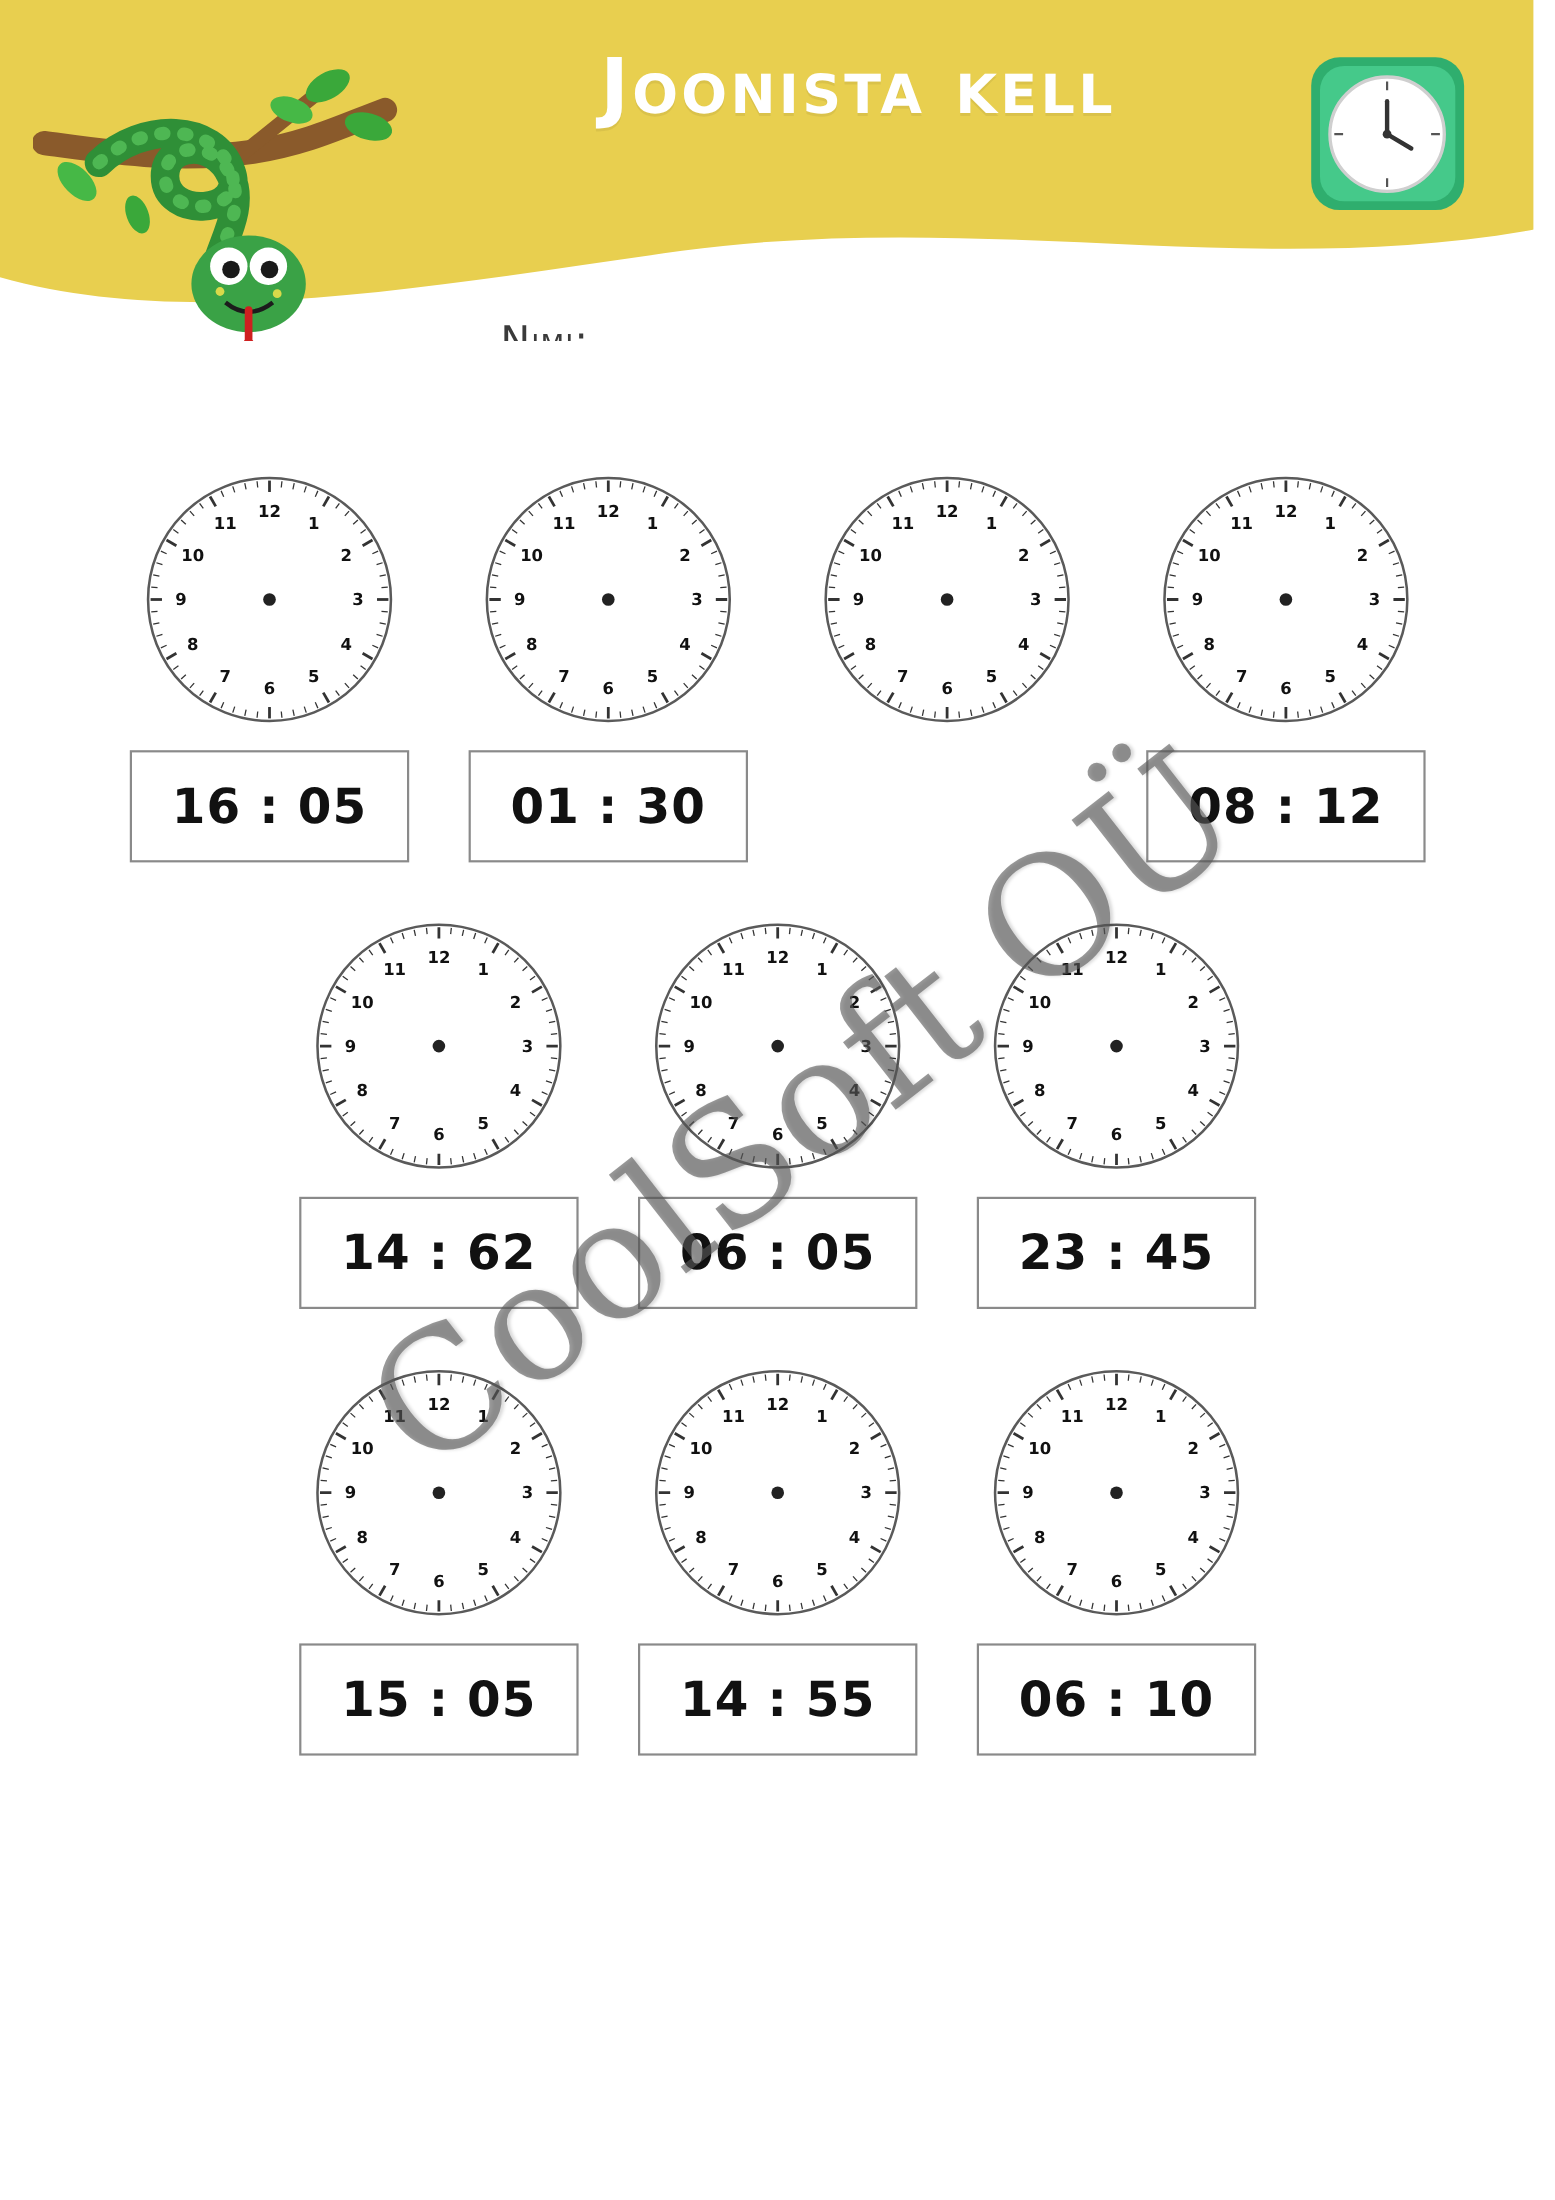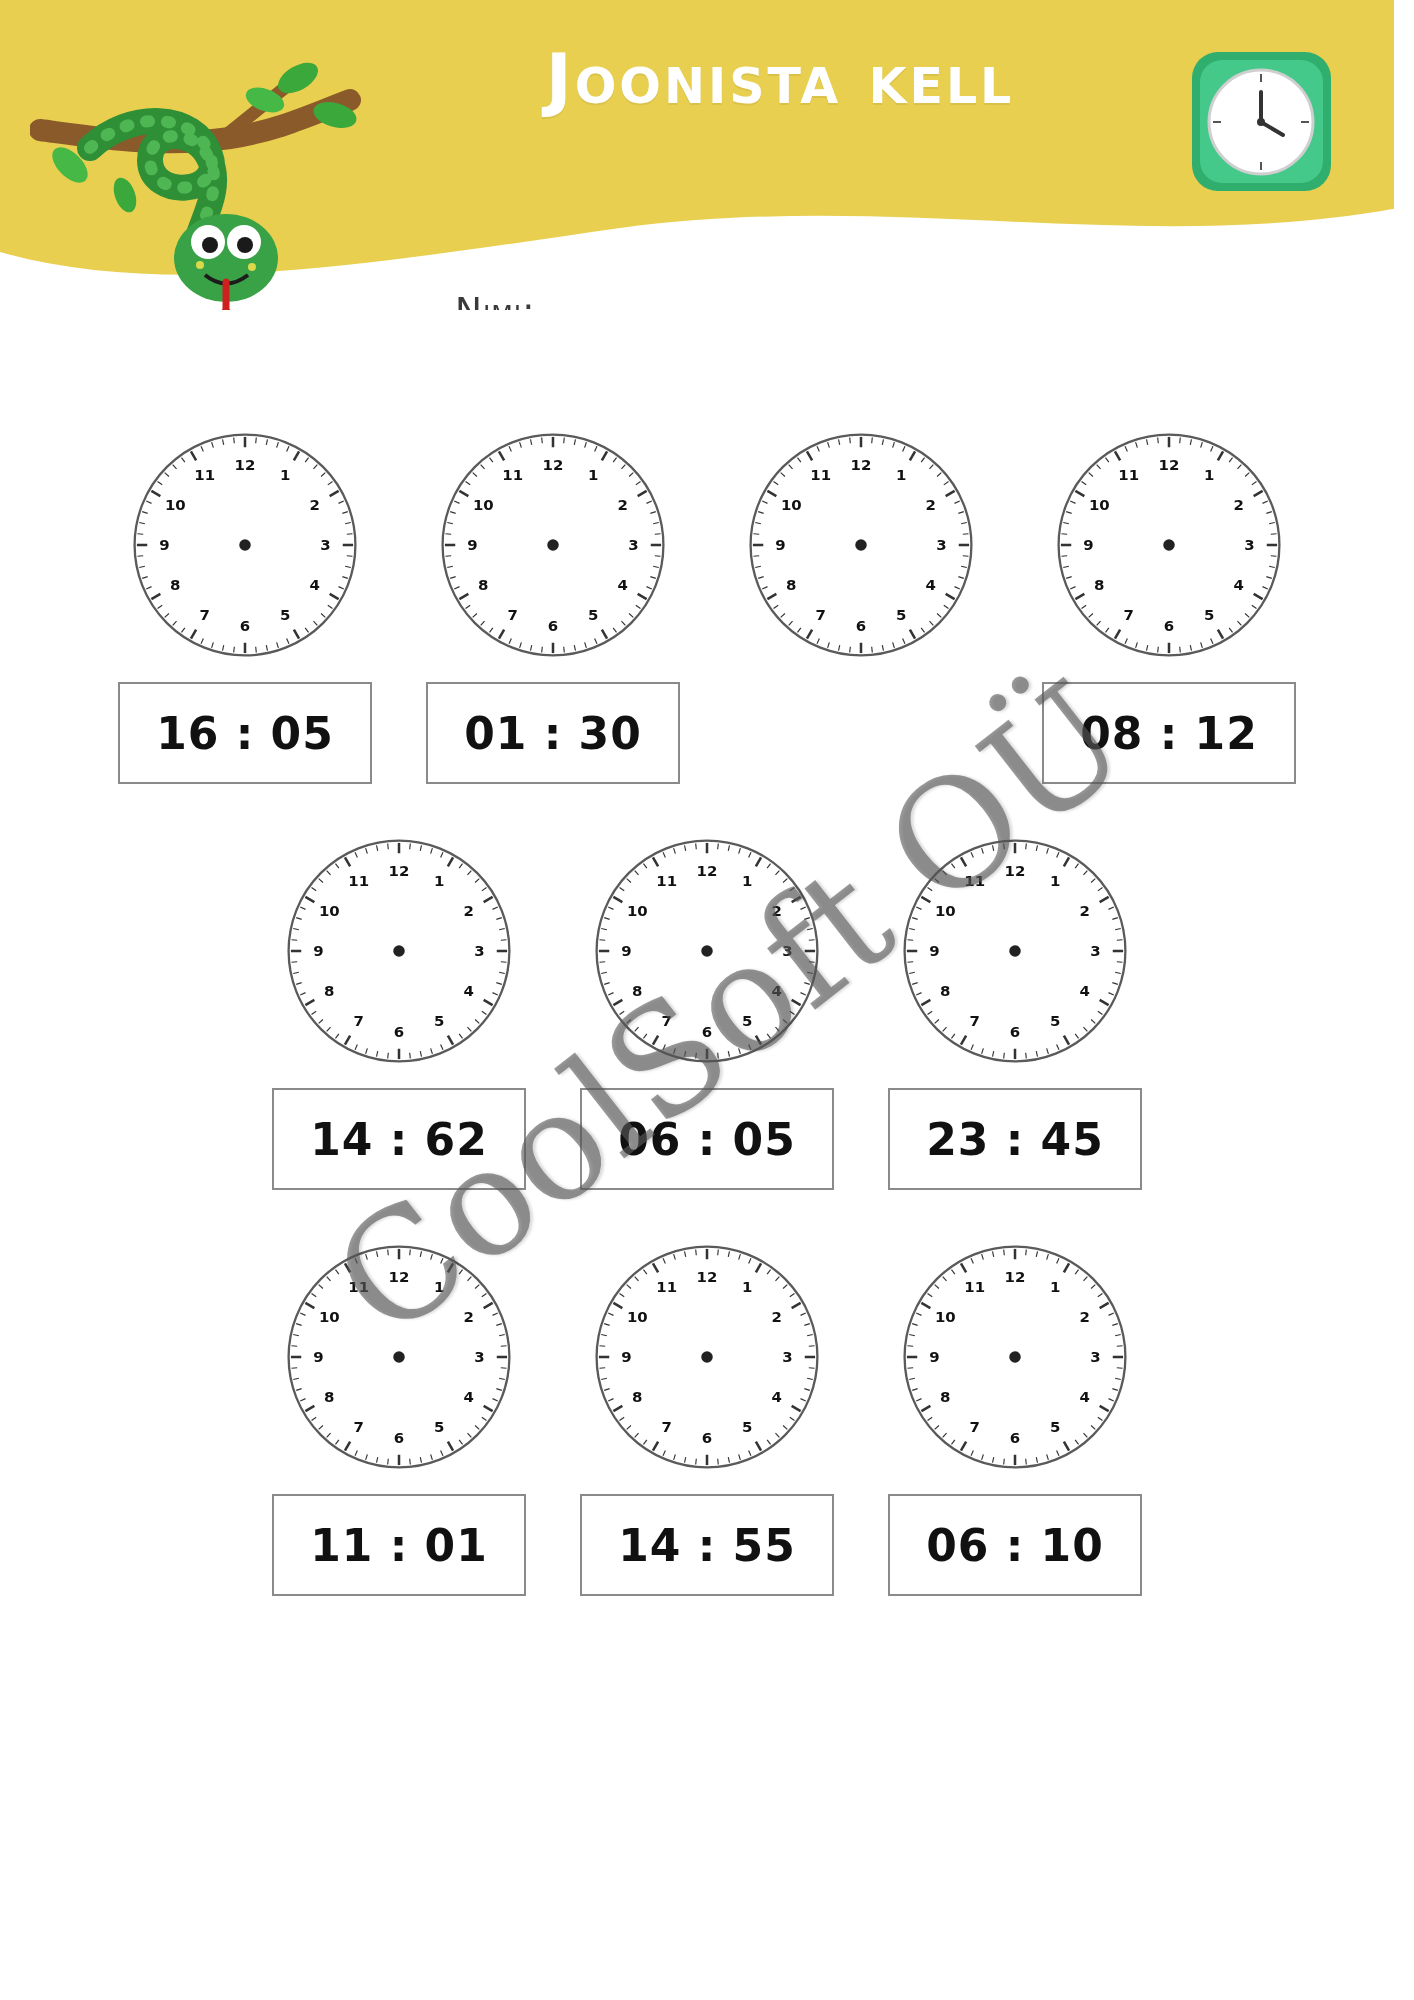--- a/index.html
+++ b/index.html
@@ -229,21 +229,21 @@
     </div>
   </div>
 
   <div class="row-gap"></div>
 
   <div class="row">
     <div class="cell">
       <svg class="clock-face" viewBox="0 0 200 200">
           <use href="#clockface"></use>
         </svg>
-      <div class="time-box">11 : 01</div>
+      <div class="time-box">15 : 05</div>
     </div>
     <div class="cell">
       <svg class="clock-face" viewBox="0 0 200 200">
           <use href="#clockface"></use>
         </svg>
       <div class="time-box">14 : 55</div>
     </div>
     <div class="cell">
       <svg class="clock-face" viewBox="0 0 200 200">
           <use href="#clockface"></use>

